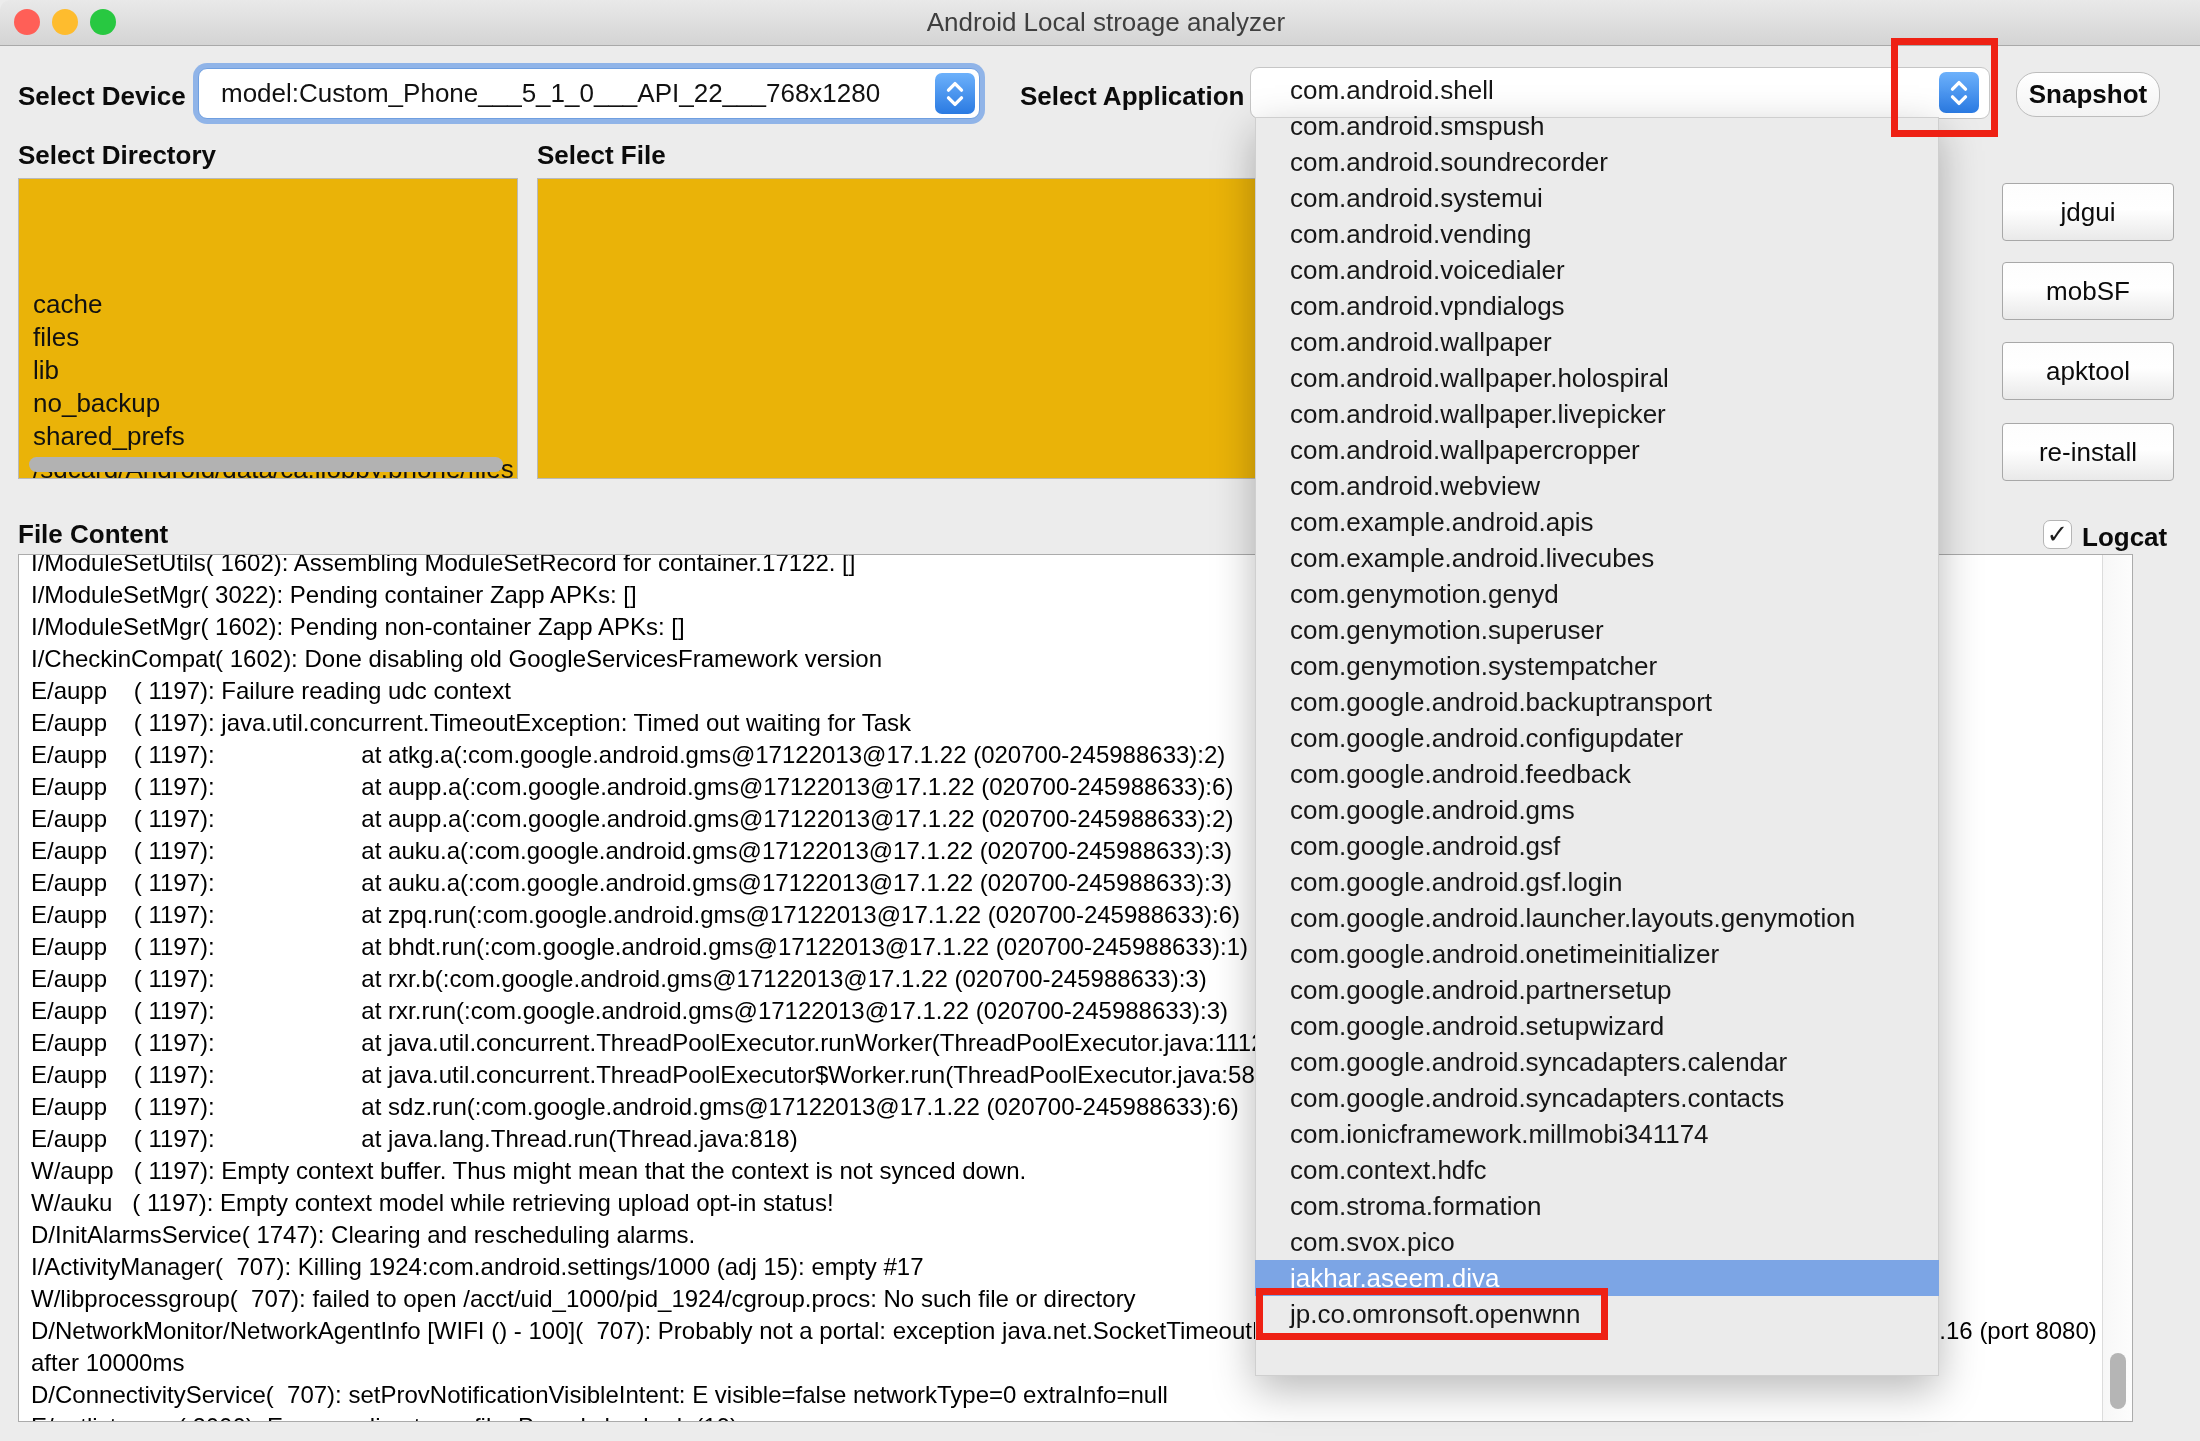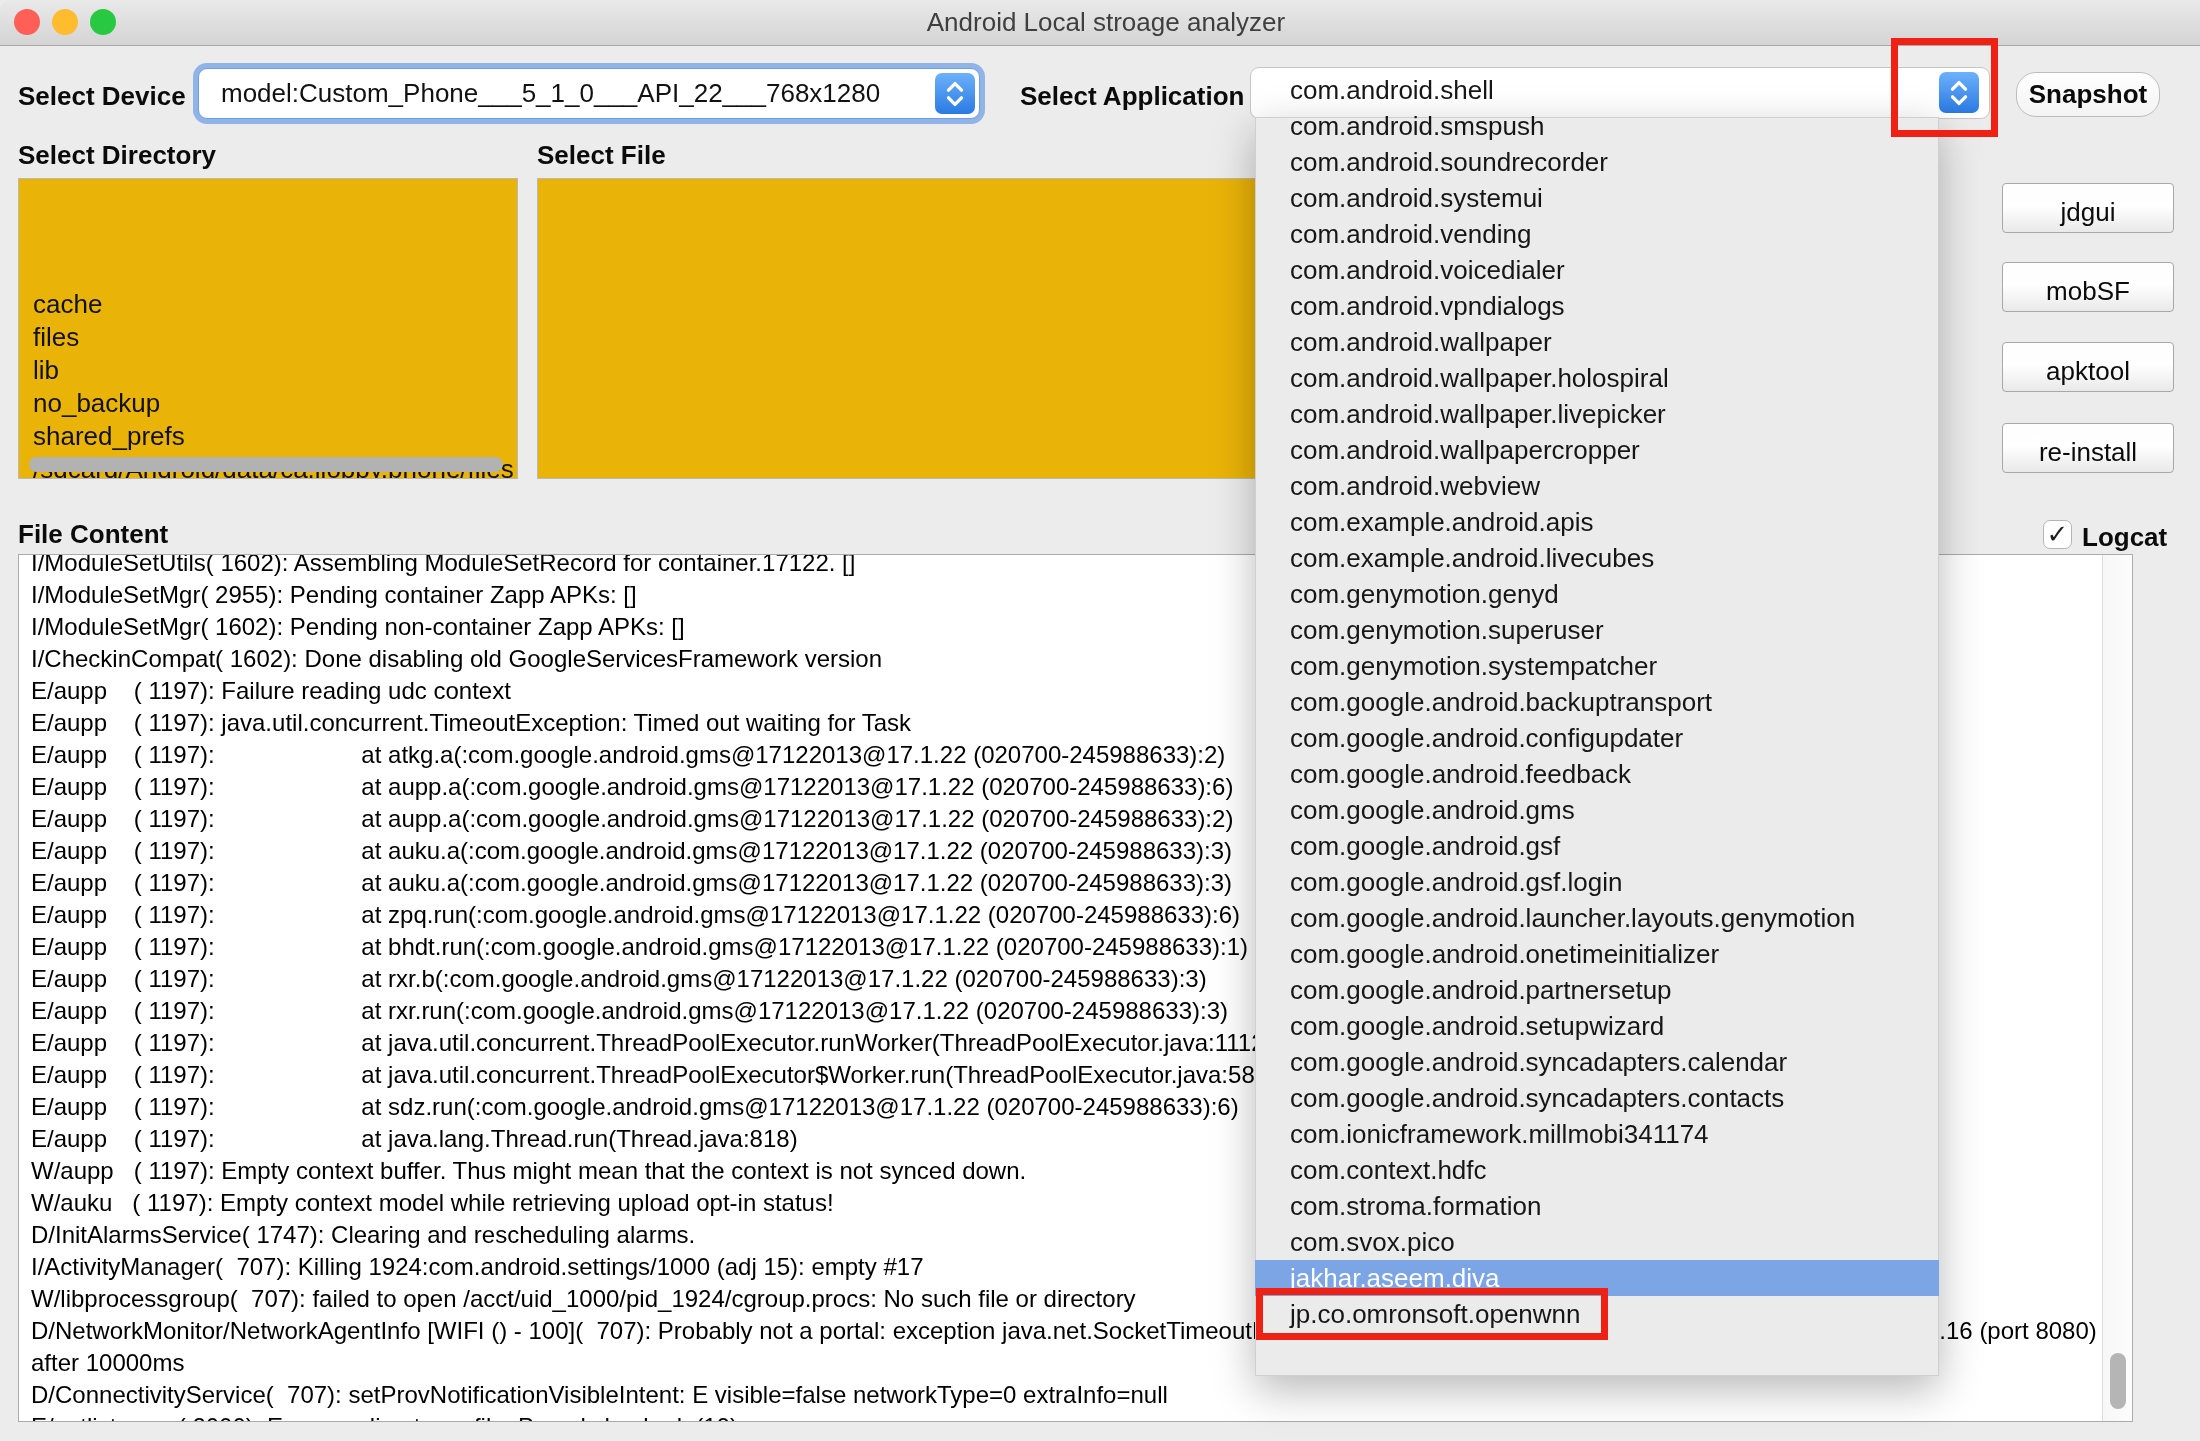--- a/index.html
+++ b/index.html
@@ -69,21 +69,21 @@
     position:absolute;background:#eab308;border:1px solid #b9b9b9;overflow:hidden;
   }
   .listbox-dir{left:18px;top:178px;width:498px;height:299px;}
   .listbox-file{left:537px;top:178px;width:1393px;height:299px;}
   .dir-items{position:absolute;left:14px;top:10px;font-size:26px;line-height:33px;white-space:pre;}
   .hscroll-thumb{
     position:absolute;left:10px;right:14px;bottom:6px;height:15px;
     border-radius:8px;background:#b2b2b2;
   }
   
-  .btn-tool{left:2002px;width:172px;height:50px;line-height:56px;border-radius:4px;}
+  .btn-tool{left:2002px;width:172px;height:58px;line-height:56px;border-radius:4px;}
   .btn-jdgui{top:183px;}
   .btn-mobsf{top:262px;}
   .btn-apktool{top:342px;}
   .btn-reinstall{top:423px;}
   
   .checkbox{
     position:absolute;left:2043px;top:520px;width:29px;height:29px;
     background:#fff;border:1px solid #b5b5b5;border-radius:7px;box-sizing:border-box;
     text-align:center;
   }
@@ -178,21 +178,21 @@
 <div class="checkbox checked">
   <span class="mark">✓</span>
 </div>
 <div class="label lbl-logcat">Logcat</div>
 
 <div class="label lbl-content">File Content</div>
 <div class="content-box">
   <div class="log-lines">
 
   <div class="log-row">I/ModuleSetUtils( 1602): Assembling ModuleSetRecord for container.17122. []</div>
-      <div class="log-row">I/ModuleSetMgr( 2955): Pending container Zapp APKs: []</div>
+      <div class="log-row">I/ModuleSetMgr( 3022): Pending container Zapp APKs: []</div>
       <div class="log-row">I/ModuleSetMgr( 1602): Pending non-container Zapp APKs: []</div>
       <div class="log-row">I/CheckinCompat( 1602): Done disabling old GoogleServicesFramework version</div>
       <div class="log-row">E/aupp    ( 1197): Failure reading udc context</div>
       <div class="log-row">E/aupp    ( 1197): java.util.concurrent.TimeoutException: Timed out waiting for Task</div>
       <div class="log-row">E/aupp    ( 1197):                      at atkg.a(:com.google.android.gms@17122013@17.1.22 (020700-245988633):2)</div>
       <div class="log-row">E/aupp    ( 1197):                      at aupp.a(:com.google.android.gms@17122013@17.1.22 (020700-245988633):6)</div>
       <div class="log-row">E/aupp    ( 1197):                      at aupp.a(:com.google.android.gms@17122013@17.1.22 (020700-245988633):2)</div>
       <div class="log-row">E/aupp    ( 1197):                      at auku.a(:com.google.android.gms@17122013@17.1.22 (020700-245988633):3)</div>
       <div class="log-row">E/aupp    ( 1197):                      at auku.a(:com.google.android.gms@17122013@17.1.22 (020700-245988633):3)</div>
       <div class="log-row">E/aupp    ( 1197):                      at zpq.run(:com.google.android.gms@17122013@17.1.22 (020700-245988633):6)</div>

